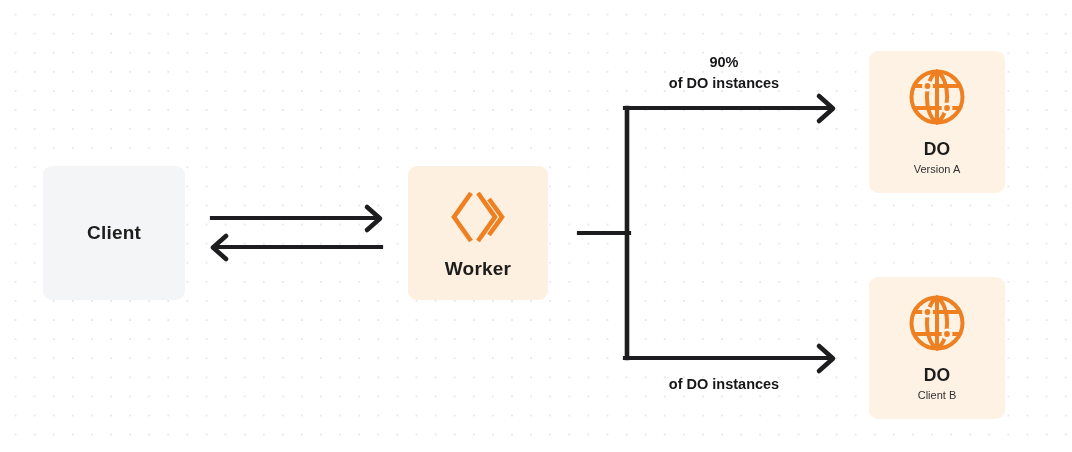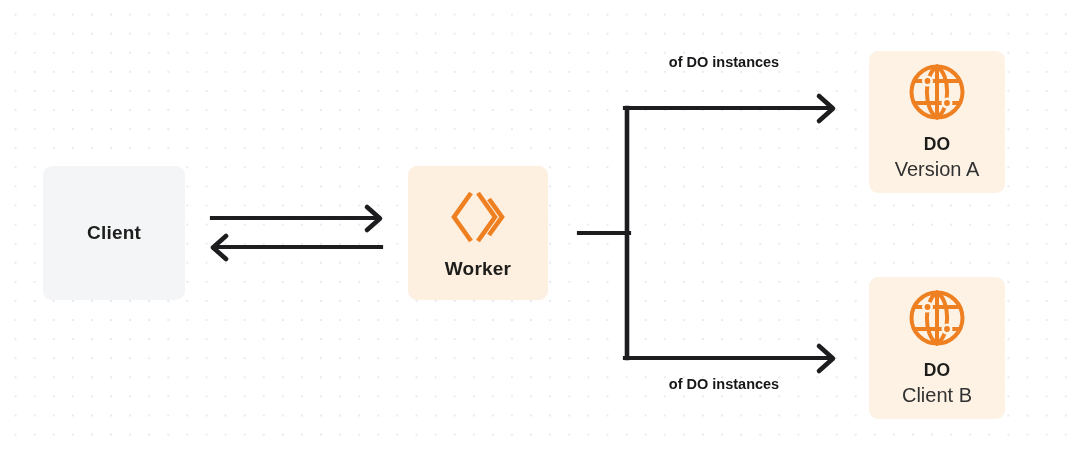--- a/index.html
+++ b/index.html
@@ -70,21 +70,21 @@
     line-height: 1.2;
   }
   .node-title-sm {
     font-size: 17.5px;
     font-weight: bold;
     color: #1d1d1b;
     letter-spacing: 0.2px;
     line-height: 1.25;
   }
   .node-sub {
-    font-size: 20px;
+    font-size: 11px;
     font-weight: 400;
     color: #313131;
     line-height: 1.3;
     margin-top: 1px;
   }
 
   .icon-worker {
     width: 62px;
     height: 62px;
     margin-bottom: 10px;
@@ -227,20 +227,21 @@
         </g>
         <circle cx="20.5" cy="19" r="4.2" fill="#ef8022" stroke="#fdf2e4" stroke-width="2.6"></circle>
         <circle cx="40" cy="41" r="4.2" fill="#ef8022" stroke="#fdf2e4" stroke-width="2.6"></circle>
       </svg>
     </span>
     <div class="node-title-sm">DO</div>
     <div class="node-sub">Client B</div>
   </div>
 
   <div class="edge-label label-top">
+    <div>90%</div>
     <div>of DO instances</div>
   </div>
 
   <div class="edge-label label-bottom">
     <div>of DO instances</div>
   </div>
 
 </div>
 
 </body></html>

